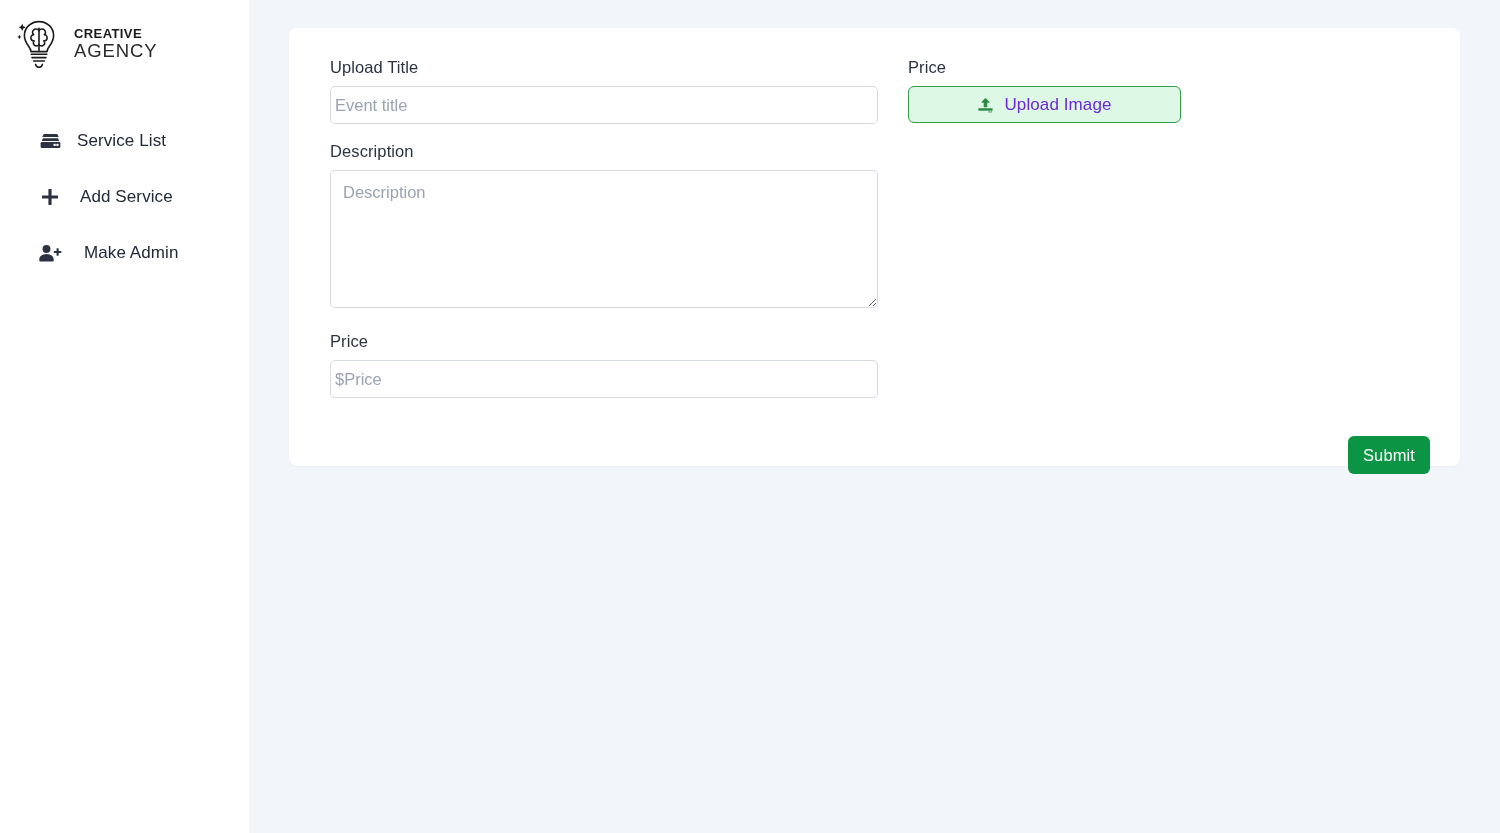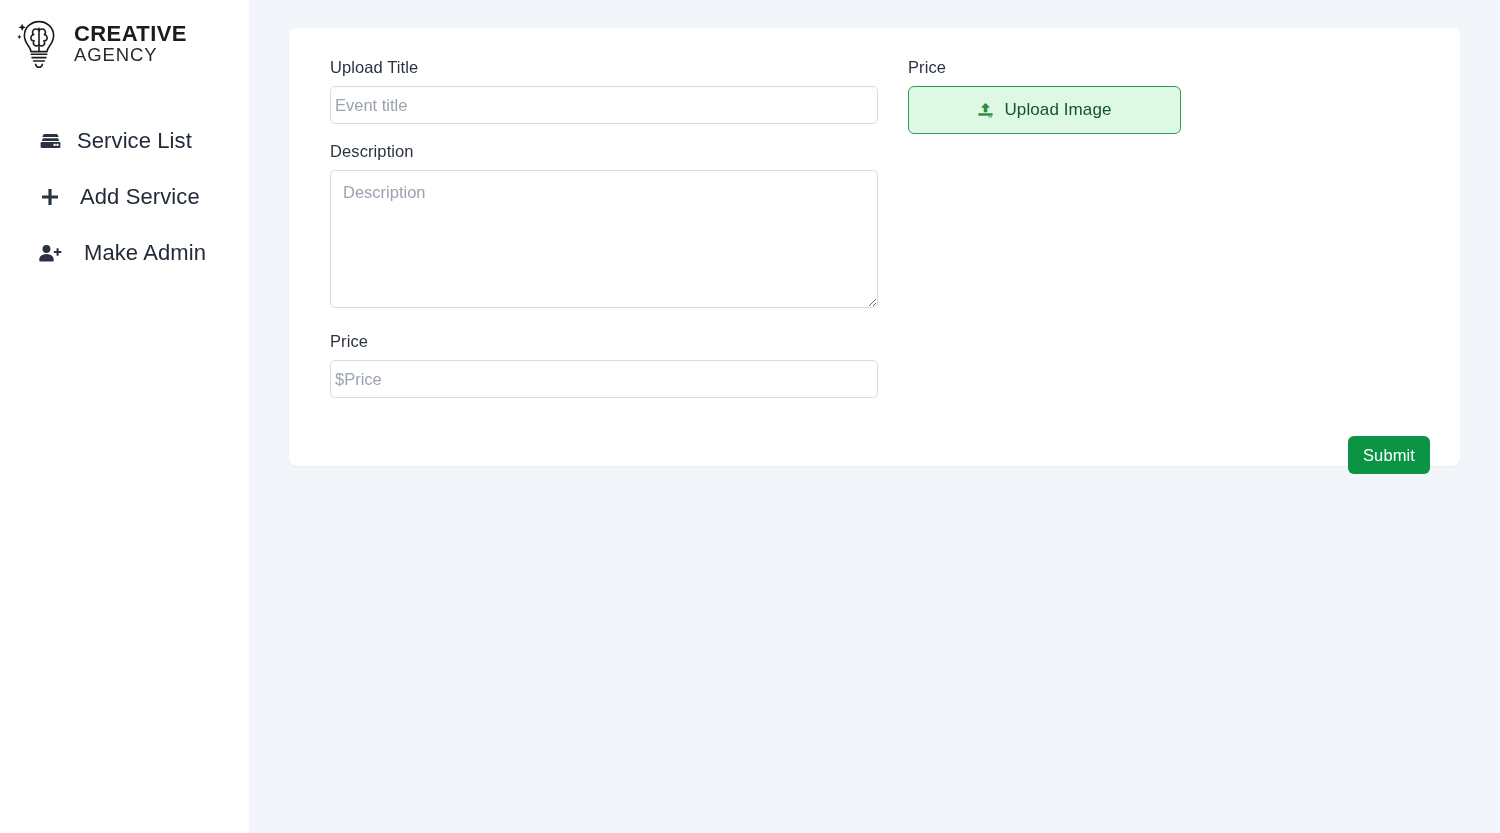--- a/index.html
+++ b/index.html
@@ -50,21 +50,21 @@
 
   .brand-text {
     display: flex;
     flex-direction: column;
     justify-content: center;
     line-height: 1.06;
     padding-top: 1px;
   }
 
   .brand-top {
-    font-size: 22px;
+    font-size: 13px;
     font-weight: 700;
     letter-spacing: 0.4px;
     color: #1b1b1b;
   }
 
   .brand-bottom {
     font-size: 18.5px;
     font-weight: 400;
     letter-spacing: 0.9px;
     color: #2a2a2a;
@@ -92,21 +92,21 @@
     width: 24px;
     height: 22px;
     flex: 0 0 24px;
     display: flex;
     align-items: center;
     justify-content: center;
     color: #2b3342;
   }
 
   .nav-label {
-    font-size: 22px;
+    font-size: 17px;
     color: #222a38;
     white-space: nowrap;
     letter-spacing: 0.1px;
   }
 
   .nav-item:nth-child(1) .nav-label { margin-left: 1px; }
   .nav-item:nth-child(2) .nav-label { margin-left: 4px; }
   .nav-item:nth-child(3) .nav-label { margin-left: 8px; }
 
   
@@ -214,27 +214,27 @@
   }
 
   .textarea-input::placeholder { color: #9aa3b0; opacity: 1; }
 
   .upload-btn {
     display: flex;
     align-items: center;
     justify-content: center;
     gap: 10px;
     width: 273px;
-    height: 48px;
+    height: 37px;
     background: #ddf8e4;
     border: 1.6px solid #36994d;
     border-radius: 6px;
     font-family: "Liberation Sans", sans-serif;
     font-size: 17px;
-    color: #14532d;
+    color: #6d28d9;
     cursor: pointer;
     letter-spacing: 0.1px;
   }
 
   .upload-icon {
     width: 17px;
     height: 17px;
     display: block;
     color: #2e8b46;
     margin-top: 1px;

